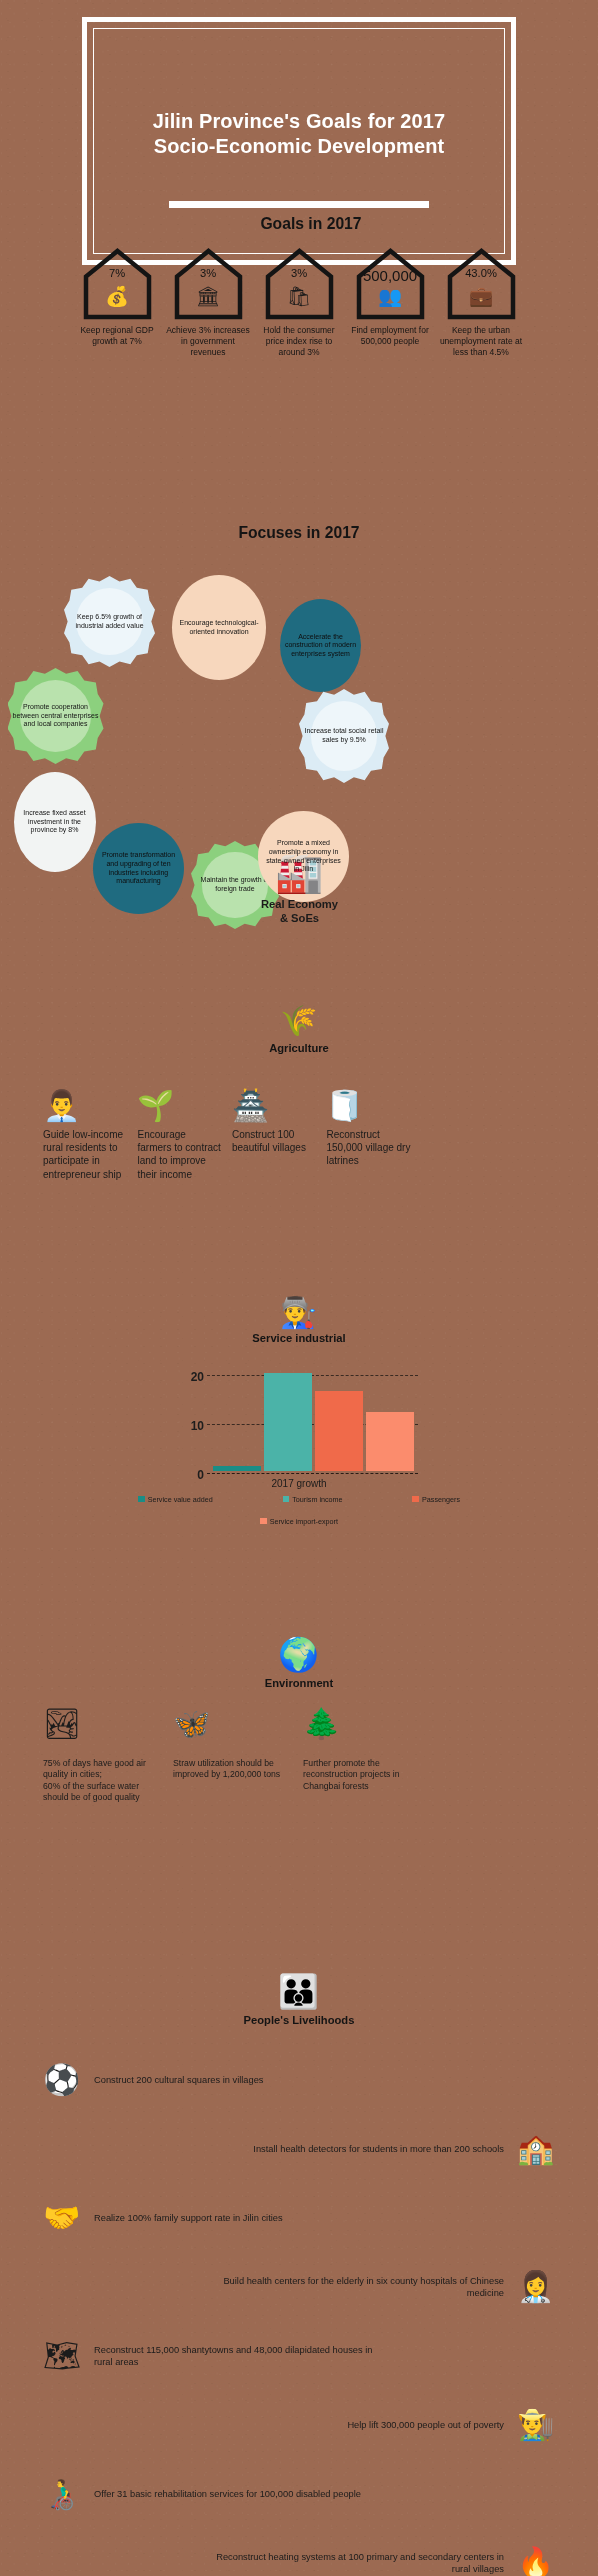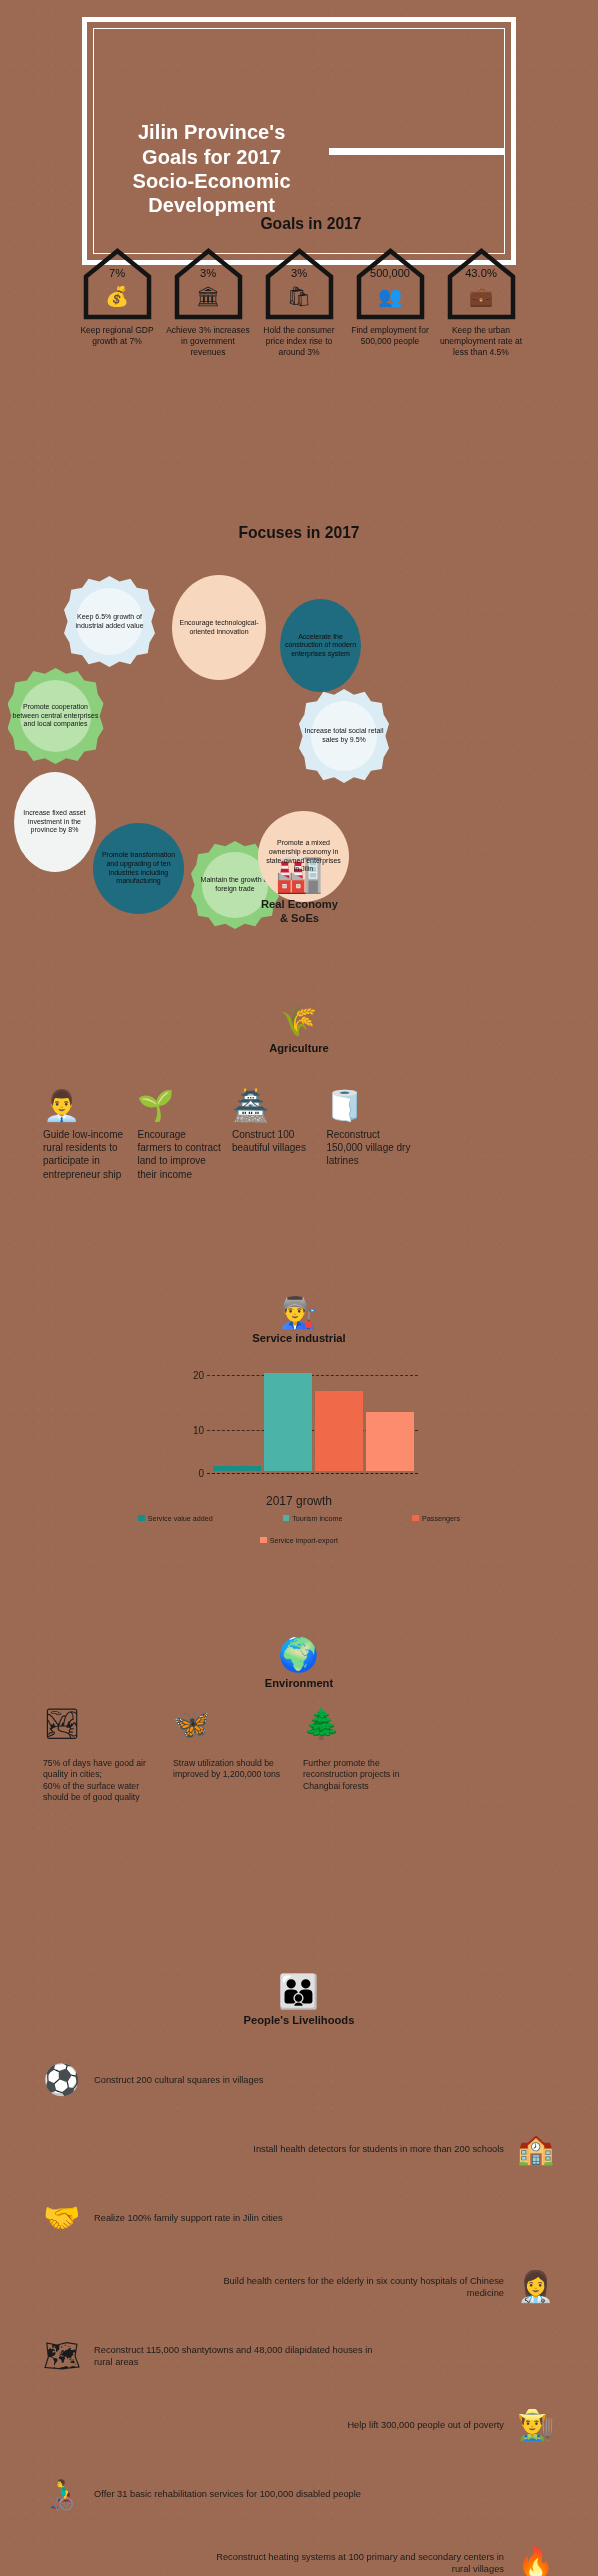--- a/index.html
+++ b/index.html
@@ -25,21 +25,21 @@
 
   
   .hero {
     position:absolute; left:82px; top:16.5px; width:434px; height:248px;
     border:5.2px solid #ffffff;
     padding:6px;
   }
   .hero-inner {
     width:100%; height:100%;
     border:1.5px solid #ffffff;
-    display:flex; flex-direction:row; align-items:center; justify-content:center;
+    display:flex; flex-direction:column; align-items:center; justify-content:center;
   }
   .hero-title {
     color:#fff; text-align:center; font-weight:bold;
     font-size:20px; line-height:1.22; letter-spacing:0.1px;
     padding:0 19.4px; margin-top:57px;
   }
   .hero-rule {
     width:260px; height:6.7px; background:#fff; margin:43px 0 21px 0;
   }
   .hero-note {
@@ -64,21 +64,21 @@
   .goal-badge {
     position:relative; width:69px; height:75px; margin-bottom:1.5px;
   }
   .goal-badge .house {
     position:absolute; inset:0;
   }
   .goal-val {
     position:absolute; left:0; right:0; top:19.4px; text-align:center;
     font-size:11.2px; font-weight:normal; color:#141414;
   }
-  .goal-val.small { font-size:11px; }
+  .goal-val.small { font-size:15px; }
   .goal-emoji {
     position:absolute; left:0; right:0; top:39px; text-align:center;
     font-size:19.4px; line-height:1;
   }
   .goal-cap {
     font-size:8.5px; line-height:1.3; text-align:center; color:#141414; width:84px;
   }
 
   
   .focus-wrap { position:absolute; left:0; top:524px; width:598px; height:479px; }
@@ -115,24 +115,24 @@
   .agri { position:absolute; left:0; top:1006px; width:598px; }
   .agri-row { display:flex; justify-content:flex-start; padding-left:43px; gap:10.5px; margin-top:52px; }
   .agri-item { width:84px; }
   .agri-ic { height:51px; display:flex; align-items:flex-end; justify-content:flex-start; font-size:30px; line-height:1; }
   .agri-cap { font-size:10px; line-height:1.32; margin-top:7.5px; }
 
   
   .svc { position:absolute; left:0; top:1298px; width:598px; }
   .chart-box { position:relative; width:238px; height:120px; margin:10.5px auto 0 auto; }
   .gl { position:absolute; left:27px; right:0; border-top:0.7px dashed #3a2a22; }
-  .gl .lbl { position:absolute; left:-22.4px; top:-6px; font-size:10px; color:#1d1d1d; width:19.4px; text-align:right; }
+  .gl .lbl { position:absolute; left:-22.4px; top:-6px; font-size:12px; color:#1d1d1d; width:19.4px; text-align:right;font-weight:bold; }
   .bars { position:absolute; left:33px; right:4.5px; bottom:0; height:112px; display:flex; align-items:flex-end; gap:3px; }
   .bar { flex:1; }
-  .xlab { text-align:center; font-size:12px; margin-top:18px; }
+  .xlab { text-align:center; font-size:10px; margin-top:2px; }
   .legend { display:flex; justify-content:space-between; gap:13px; margin-top:6px; flex-wrap:wrap; width:322px; margin-left:auto; margin-right:auto; }
   .lg { display:flex; align-items:center; gap:3px; font-size:7.2px; }
   .sw { width:6.7px; height:6.7px; display:inline-block; }
 
   
   .env { position:absolute; left:0; top:1638px; width:598px; }
   .env-row { display:flex; padding-left:43px; gap:18px; margin-top:54px; }
   .env-item { width:112px; }
   .env-ic { height:43px; font-size:30px; line-height:1; }
   .env-cap { font-size:8.7px; line-height:1.32; margin-top:6px; }
@@ -282,21 +282,21 @@
   </div>
 
   <div class="svc">
     <div style="text-align:center;font-size:30px;line-height:1;">👨‍🏭</div>
     <div class="icon-title" style="position:static;margin-top:3px;">Service industrial</div>
 
     <div class="chart-box">
       <div class="gl" id="gl20" style="top: 19px;">
         <span class="lbl">20</span>
       </div>
-      <div class="gl" id="gl10" style="top: 74px;">
+      <div class="gl" id="gl10" style="top: 68px;">
         <span class="lbl">10</span>
       </div>
       <div class="gl" id="gl0" style="top: 117px; border-top: 0.7px dashed rgb(42, 28, 22);">
         <span class="lbl">0</span>
       </div>
       <div class="bars" id="bars" style="height:112px;bottom:4.5px;">
           <div class="bar" title="Service value added: 1" style="height: 4.9px; background: rgb(26, 141, 134);"></div>
           <div class="bar" title="Tourism income: 20" style="height: 98px; background: rgb(75, 179, 168);"></div>
           <div class="bar" title="Passengers: 16.5" style="height: 80px; background: rgb(240, 106, 74);"></div>
           <div class="bar" title="Service import-export: 12" style="height: 59px; background: rgb(251, 140, 109);"></div>

